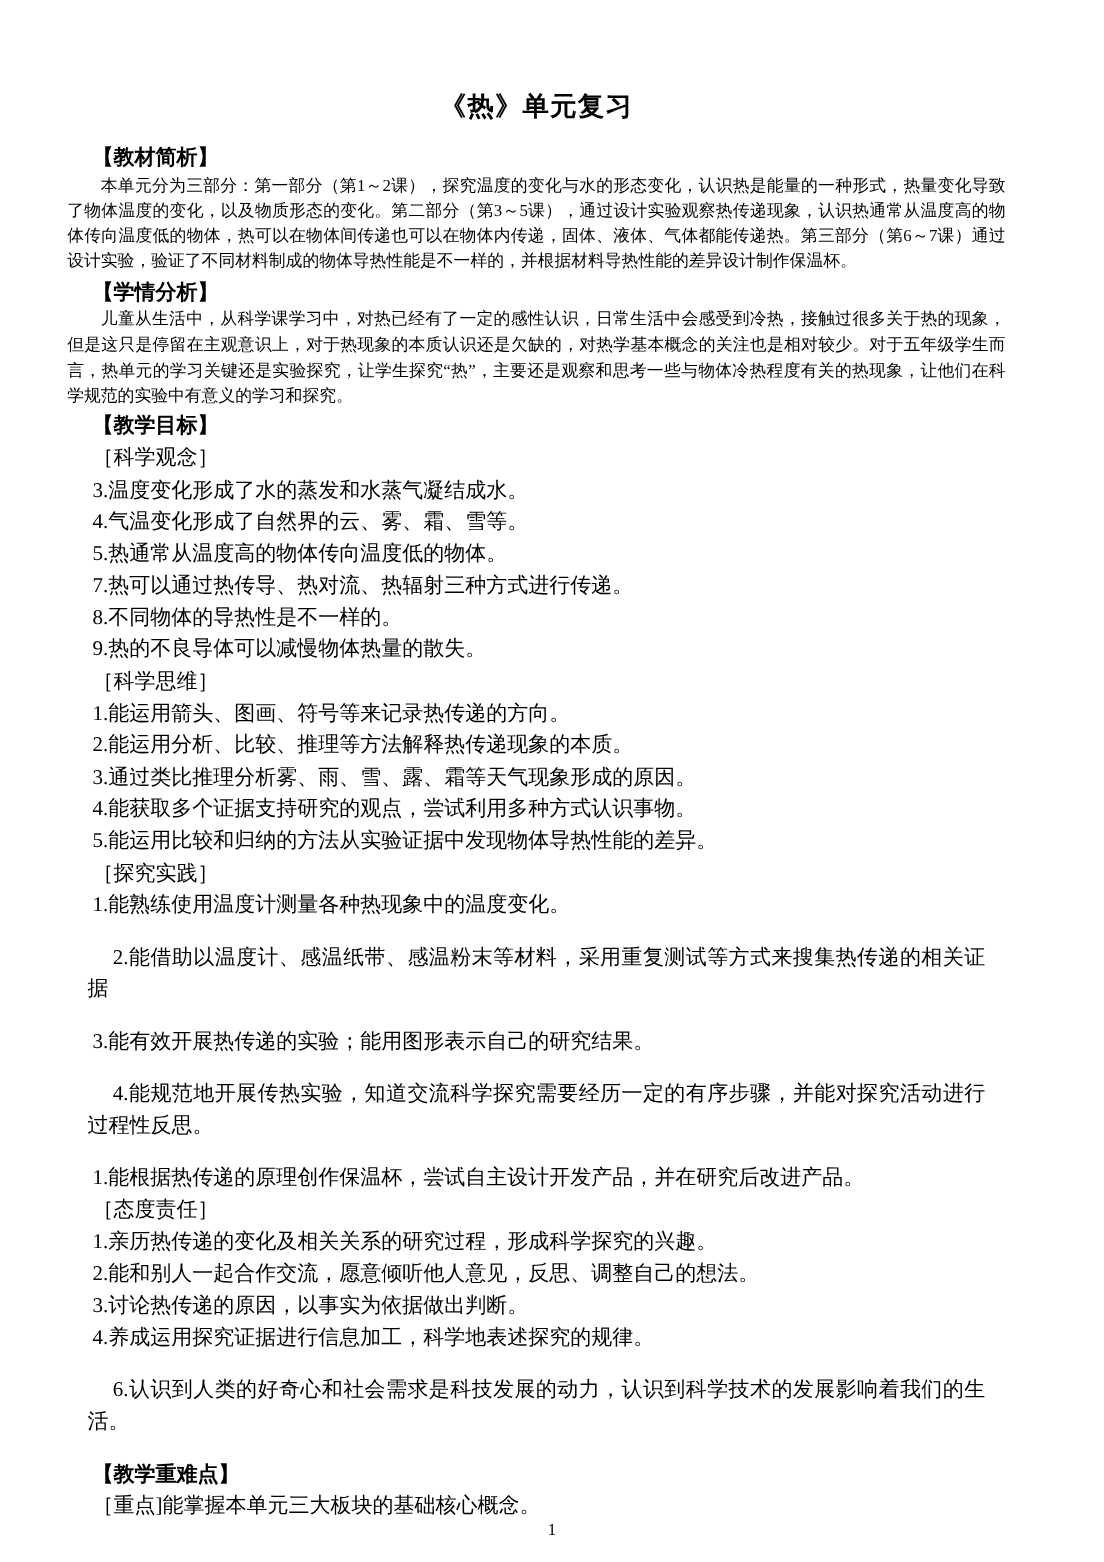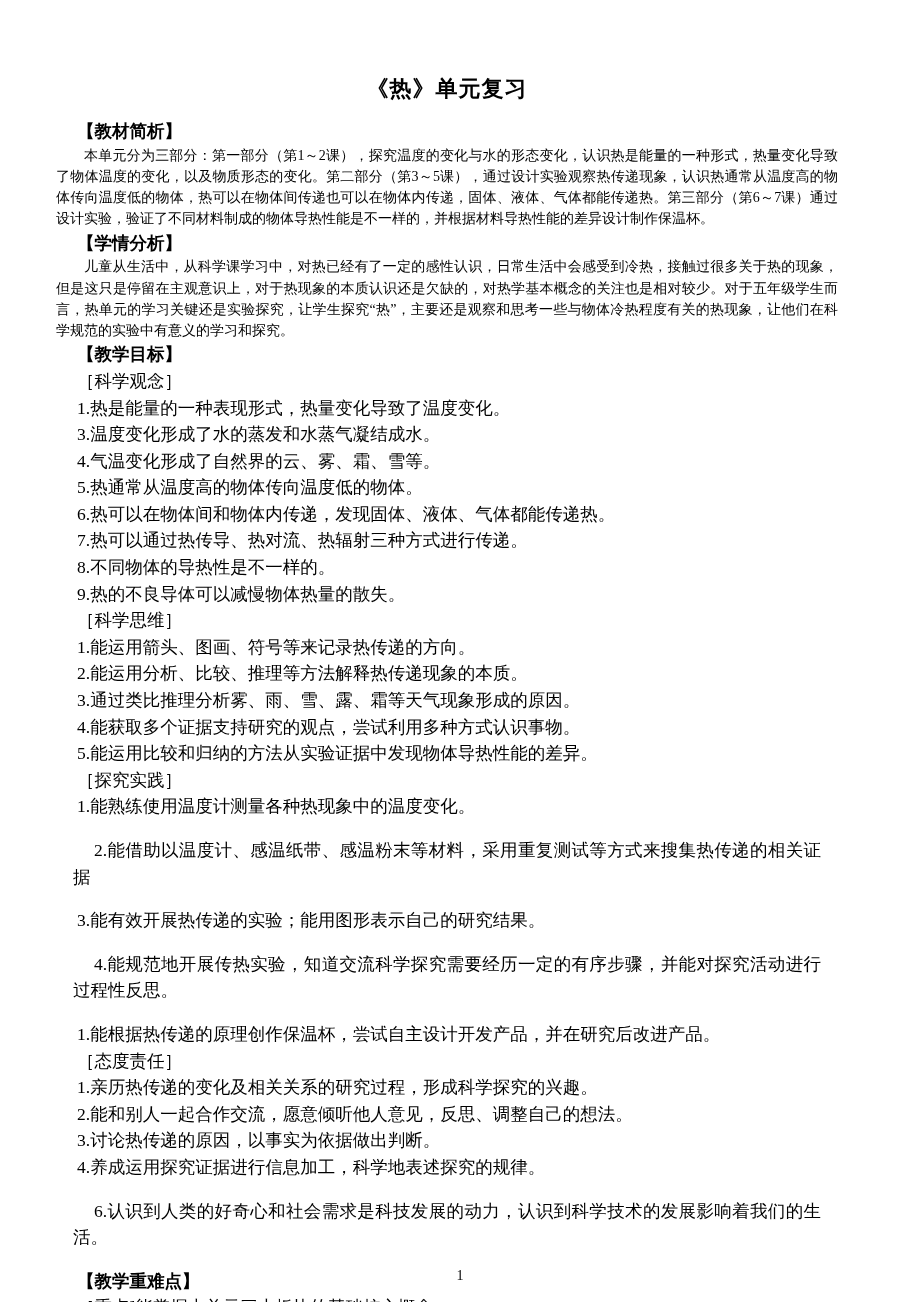--- a/index.html
+++ b/index.html
@@ -84,25 +84,23 @@
 
   <div class="section-head">【教材简析】</div>
   <p class="para">本单元分为三部分：第一部分（第1～2课），探究温度的变化与水的形态变化，认识热是能量的一种形式，热量变化导致了物体温度的变化，以及物质形态的变化。第二部分（第3～5课），通过设计实验观察热传递现象，认识热通常从温度高的物体传向温度低的物体，热可以在物体间传递也可以在物体内传递，固体、液体、气体都能传递热。第三部分（第6～7课）通过设计实验，验证了不同材料制成的物体导热性能是不一样的，并根据材料导热性能的差异设计制作保温杯。</p>
 
   <div class="section-head">【学情分析】</div>
   <p class="para">儿童从生活中，从科学课学习中，对热已经有了一定的感性认识，日常生活中会感受到冷热，接触过很多关于热的现象，但是这只是停留在主观意识上，对于热现象的本质认识还是欠缺的，对热学基本概念的关注也是相对较少。对于五年级学生而言，热单元的学习关键还是实验探究，让学生探究“热”，主要还是观察和思考一些与物体冷热程度有关的热现象，让他们在科学规范的实验中有意义的学习和探究。</p>
 
   <div class="section-head">【教学目标】</div>
 
   <div class="sub-head">［科学观念］</div>
-  <p class="list-item">1.热是能量的一种表现形式，热量变化导致了温度变化。</p>
   <p class="list-item">3.温度变化形成了水的蒸发和水蒸气凝结成水。</p>
   <p class="list-item">4.气温变化形成了自然界的云、雾、霜、雪等。</p>
   <p class="list-item">5.热通常从温度高的物体传向温度低的物体。</p>
-  <p class="list-item">6.热可以在物体间和物体内传递，发现固体、液体、气体都能传递热。</p>
   <p class="list-item">7.热可以通过热传导、热对流、热辐射三种方式进行传递。</p>
   <p class="list-item">8.不同物体的导热性是不一样的。</p>
   <p class="list-item">9.热的不良导体可以减慢物体热量的散失。</p>
 
   <div class="sub-head">［科学思维］</div>
   <p class="list-item">1.能运用箭头、图画、符号等来记录热传递的方向。</p>
   <p class="list-item">2.能运用分析、比较、推理等方法解释热传递现象的本质。</p>
   <p class="list-item">3.通过类比推理分析雾、雨、雪、露、霜等天气现象形成的原因。</p>
   <p class="list-item">4.能获取多个证据支持研究的观点，尝试利用多种方式认识事物。</p>
   <p class="list-item">5.能运用比较和归纳的方法从实验证据中发现物体导热性能的差异。</p>

